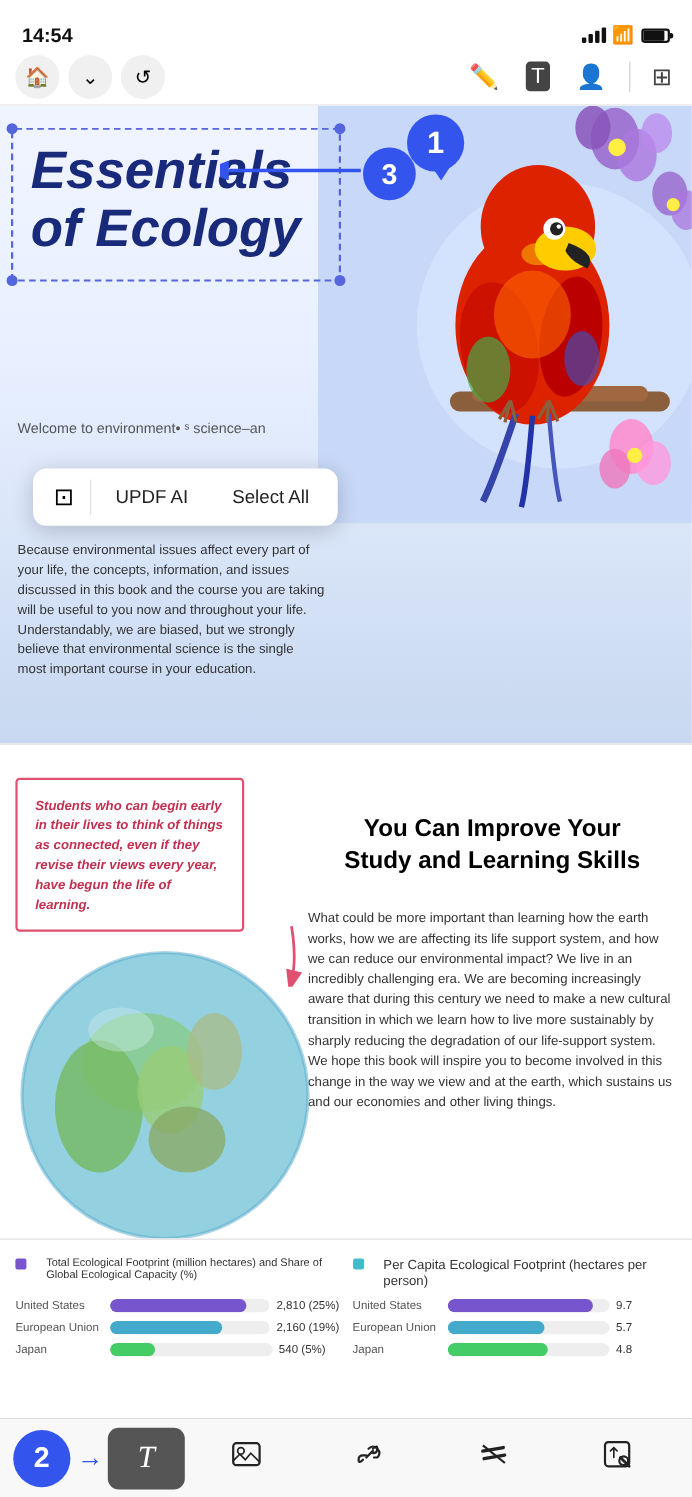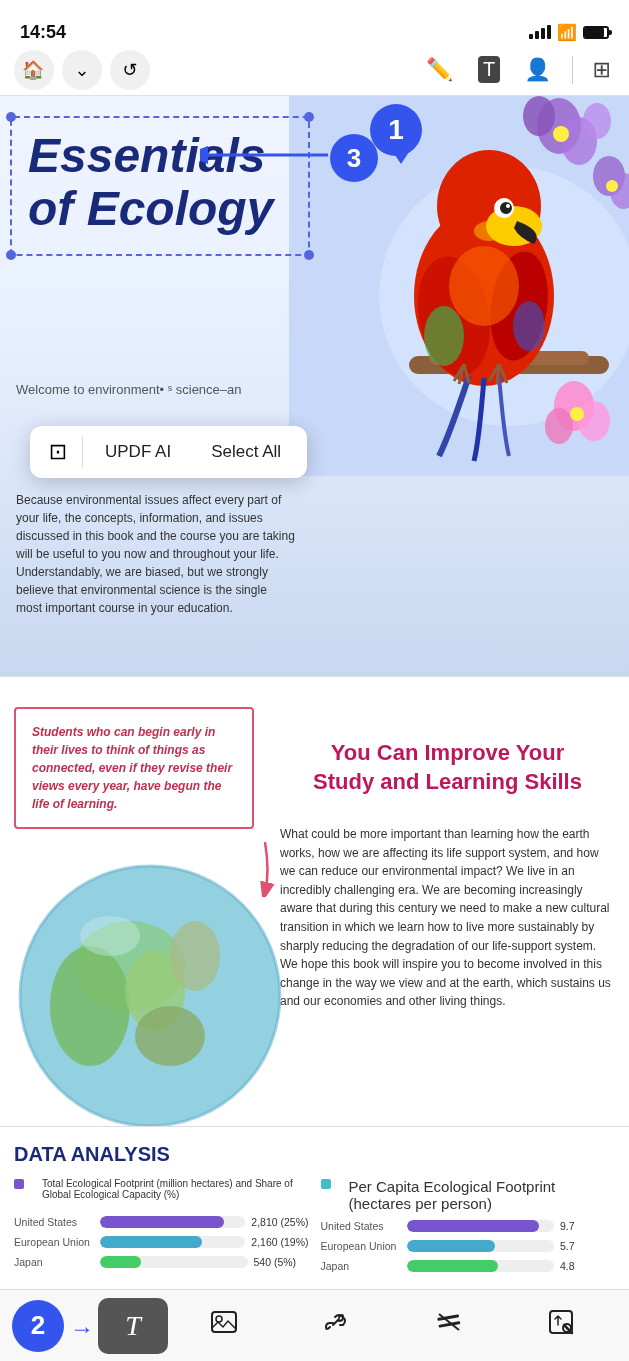--- a/index.html
+++ b/index.html
@@ -282,42 +282,42 @@
       position: relative;
       background: #fff;
       border-top: 1px solid #ddd;
     }
 
     
     .quote-box {
       position: absolute;
       top: 30px;
       left: 14px;
-      width: 240px;
+      width: 208px;
       padding: 14px 16px;
       border: 2px solid #e05070;
       border-radius: 4px;
     }
     .quote-text {
       font-size: 12px;
       font-style: italic;
       font-weight: 700;
       color: #c03050;
       line-height: 1.5;
     }
 
     
     .learning-heading {
       position: absolute;
       top: 62px;
       left: 280px;
       right: 14px;
       font-size: 22px;
       font-weight: 900;
-      color: #be185d;
+      color: #000000;
       text-align: center;
       line-height: 1.3;
     }
 
     .learning-body {
       position: absolute;
       top: 148px;
       left: 280px;
       right: 14px;
       font-size: 12px;
@@ -651,21 +651,20 @@
         <ellipse cx="170" cy="200" rx="35" ry="30" fill="#88aa66" opacity="0.8"></ellipse>
 
         <circle cx="150" cy="160" r="130" fill="none" stroke="#55aacc" stroke-width="3" opacity="0.5"></circle>
 
         <ellipse cx="110" cy="100" rx="30" ry="20" fill="#cceeee" opacity="0.4"></ellipse>
       </svg>
     </div>
   </div>
 
   <div class="page3">
-    <div class="data-analysis-title">DATA ANALYSIS</div>
 
     <div class="data-columns">
 
       <div class="data-col">
         <div class="data-col-header">
           <div class="legend-dot" style="background:#7755cc;"></div>
           <span style="font-size:10px;">Total Ecological Footprint (million hectares) and Share of Global Ecological Capacity (%)</span>
         </div>
 
         <div class="data-row">
@@ -689,21 +688,21 @@
           <div class="bar-container">
             <div class="bar-fill" style="background:#44cc66; width:28%;"></div>
           </div>
           <span class="data-value">540 (5%)</span>
         </div>
       </div>
 
       <div class="data-col">
         <div class="data-col-header">
           <div class="legend-dot" style="background:#44bbcc;"></div>
-          <span style="font-size:15px;">Per Capita Ecological Footprint (hectares per person)</span>
+          <span style="font-size:12px;">Per Capita Ecological Footprint (hectares per person)</span>
         </div>
 
         <div class="data-row">
           <span class="data-label">United States</span>
           <div class="bar-container">
             <div class="bar-fill" style="background:#7755cc; width:90%;"></div>
           </div>
           <span class="data-value">9.7</span>
         </div>
 

